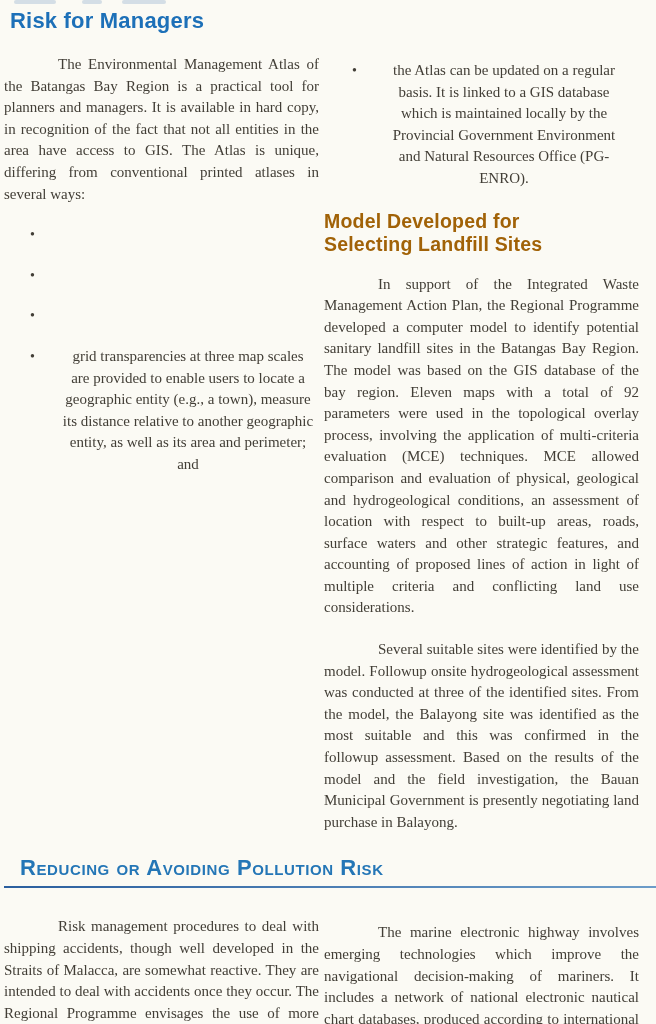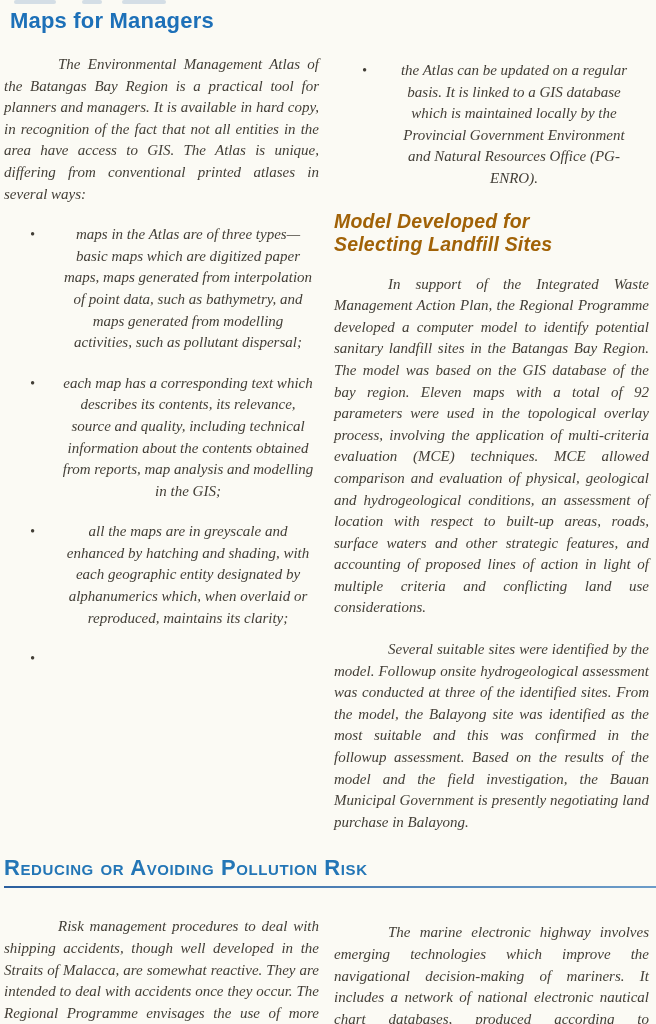--- a/index.html
+++ b/index.html
@@ -30,22 +30,21 @@
   h1.article-title {
     font-family: "Liberation Sans", sans-serif;
     font-size: 22px;
     font-weight: bold;
     color: #1d70b8;
     letter-spacing: 0.2px;
     margin: 0 0 20px 6px;
   }
   .columns {
     display: flex;
-    gap: 15px;
-    font-style: italic;
+    gap: 5px;
   }
   .columns.main { min-height: 736px; }
   .col {
     width: 315px;
     font-size: 15px;
     line-height: 21.6px;
   }
   .col.right { padding-top: 6px; }
   .para {
     margin: 0;
@@ -83,61 +82,59 @@
     letter-spacing: 0.2px;
   }
   .section-band { margin-top: 22px; }
   .section-header {
     font-family: "Liberation Sans", sans-serif;
     font-variant: small-caps;
     font-weight: bold;
     font-size: 22px;
     color: #2476b6;
     letter-spacing: 0.6px;
-    margin: 0 0 5px 0;
+    margin: 0 0 5px 16px;
   }
   .section-divider {
     height: 2px;
     width: 652px;
     background: linear-gradient(to right, #2b5f9e, #6c9cc8);
     border: none;
     margin: 0;
   }
   .columns.bottom { margin-top: 28px; }
 </style>
 </head>
 <body>
 
 <div class="artifact a1"></div>
 <div class="artifact a2"></div>
 <div class="artifact a3"></div>
 
 <div class="page">
 
-  <h1 class="article-title">Maps for Managers</h1>
+  <h1 class="article-title">Risk for Managers</h1>
 
   <div class="columns main">
 
     <div class="col left">
       <p class="para">The Environmental Management Atlas of the Batangas Bay Region is a practical tool for planners and managers. It is available in hard copy, in recognition of the fact that not all entities in the area have access to GIS. The Atlas is unique, differing from conventional printed atlases in several ways:</p>
       <div class="bullets">
         <div class="bullet-item">
           <span class="bullet-glyph">•</span>
-          <span class="bullet-text">maps in the Atlas are of three types—basic maps which are digitized paper maps, maps generated from interpolation of point data, such as bathymetry, and maps generated from modelling activities, such as pollutant dispersal;</span>
         </div>
         <div class="bullet-item">
           <span class="bullet-glyph">•</span>
-          <span class="bullet-text">each map has a corresponding text which describes its contents, its relevance, source and quality, including technical information about the contents obtained from reports, map analysis and modelling in the GIS;</span>
         </div>
         <div class="bullet-item">
           <span class="bullet-glyph">•</span>
-          <span class="bullet-text">all the maps are in greyscale and enhanced by hatching and shading, with each geographic entity designated by alphanumerics which, when overlaid or reproduced, maintains its clarity;</span>
         </div>
         <div class="bullet-item">
           <span class="bullet-glyph">•</span>
+          <span class="bullet-text">grid transparencies at three map scales are provided to enable users to locate a geographic entity (e.g., a town), measure its distance relative to another geographic entity, as well as its area and perimeter; and</span>
         </div>
       </div>
     </div>
 
     <div class="col right">
       <div class="bullet-item">
         <span class="bullet-glyph">•</span>
         <span class="bullet-text">the Atlas can be updated on a regular basis. It is linked to a GIS database which is maintained locally by the Provincial Government Environment and Natural Resources Office (PG-ENRO).</span>
       </div>
       <h2 class="subsection-heading">Model Developed for

